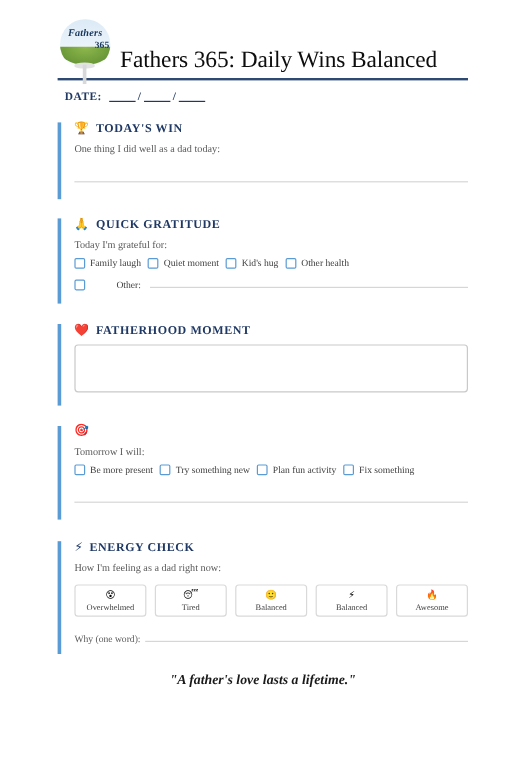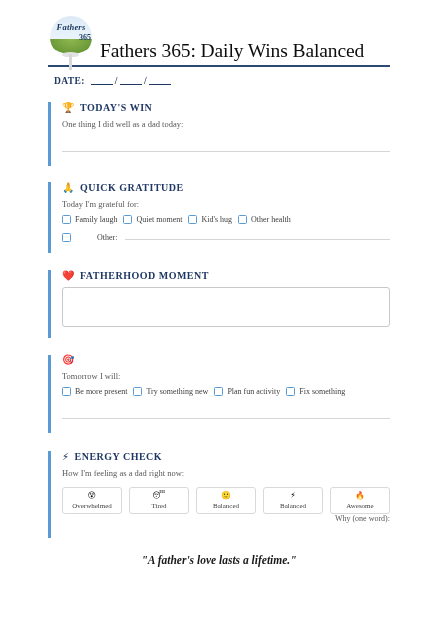--- a/index.html
+++ b/index.html
@@ -247,21 +247,21 @@
     font-size: 7px;
     color: #404040;
     display: block;
     margin-top: 1px;
   }
 
   .why-row {
     display: flex;
     align-items: flex-end;
     gap: 4px;
-    flex-direction: column;
+    margin-top: 14px;
   }
   .why-label {
     font-family: "Liberation Serif", serif;
     font-size: 8px;
     color: #595959;
     white-space: nowrap;
   }
   .why-line {
     flex: 1 1 auto;
     height: 1px;

